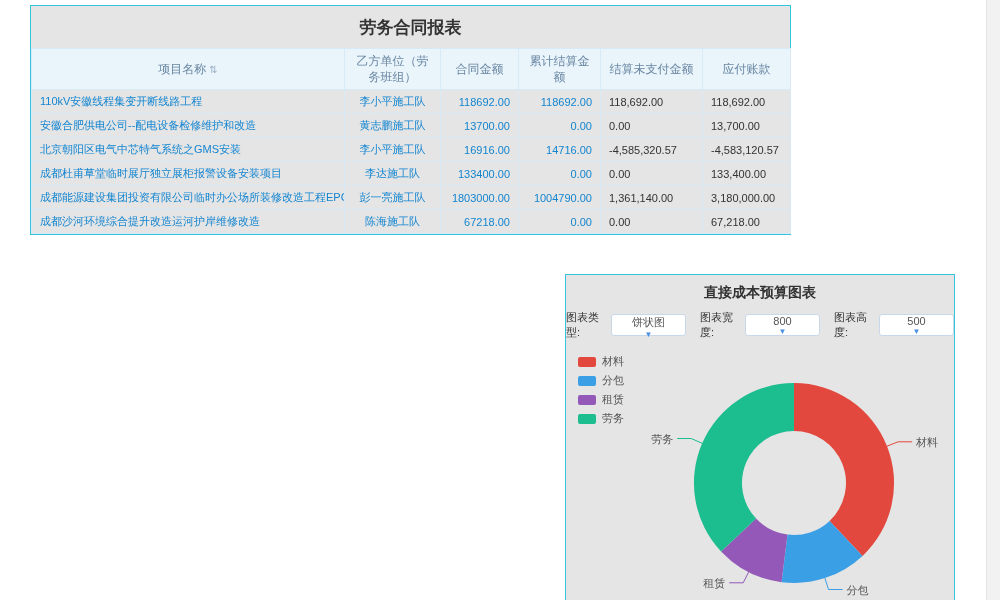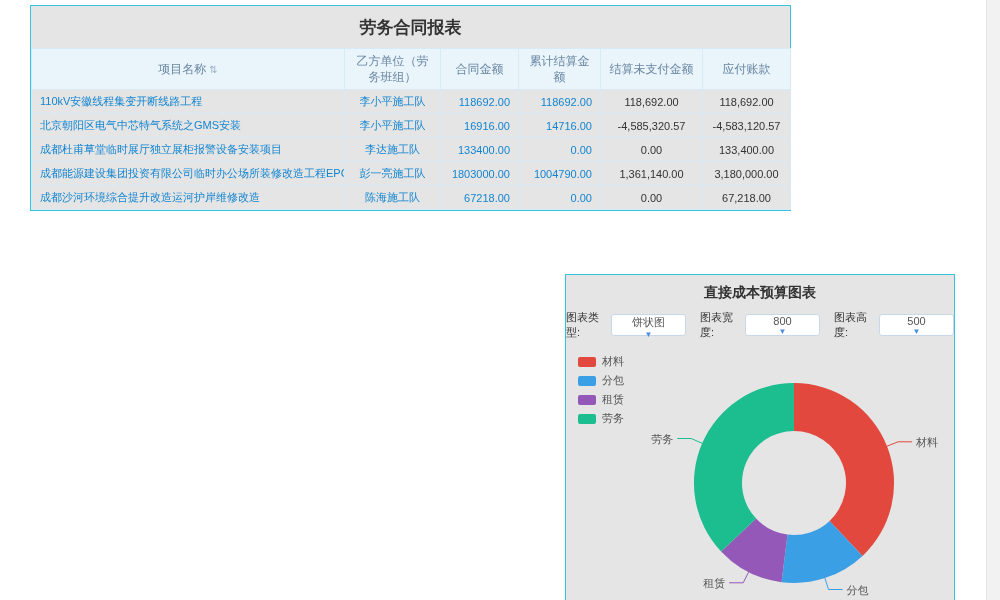--- a/index.html
+++ b/index.html
@@ -32,21 +32,21 @@
     white-space:nowrap;
   }
   .report-table thead th {
     background:#e9f4fb; color:#6a87a3; font-weight:normal;
     text-align:center; white-space:normal; line-height:1.35;
     font-size:12px; padding:4px 6px;
   }
   td.col0 { color:#1385d0; text-align:left; }
   td.col1 { color:#1385d0; text-align:center; }
   td.col2, td.col3 { color:#1385d0; text-align:right; }
-  td.col4, td.col5 { color:#333; text-align:center; }
+  td.col4, td.col5 { color:#333; text-align:left; }
   .sort-icon { color:#9ab0c3; margin-left:3px; font-size:10px; cursor:pointer; }
 
   .chart-panel { left:565px; top:274px; width:390px; height:331px; }
   .chart-title { font-size:14px; padding:9px 0 6px; }
   .controls {
     display:flex; justify-content:center; gap:14px;
     padding:2px 0 4px; font-size:11px; color:#333;
   }
   .control { display:flex; align-items:center; gap:4px; }
   .select {
@@ -90,20 +90,28 @@
         </tr>
     </thead>
     <tbody id="table-body">
         <tr>
           <td class="col0">110kV安徽线程集变开断线路工程</td>
           <td class="col1">李小平施工队</td>
           <td class="col2">118692.00</td>
           <td class="col3">118692.00</td>
           <td class="col4">118,692.00</td>
           <td class="col5">118,692.00</td>
+        </tr>
+        <tr>
+          <td class="col0">安徽合肥供电公司--配电设备检修维护和改造</td>
+          <td class="col1">黄志鹏施工队</td>
+          <td class="col2">13700.00</td>
+          <td class="col3">0.00</td>
+          <td class="col4">0.00</td>
+          <td class="col5">13,700.00</td>
         </tr>
         <tr>
           <td class="col0">北京朝阳区电气中芯特气系统之GMS安装</td>
           <td class="col1">李小平施工队</td>
           <td class="col2">16916.00</td>
           <td class="col3">14716.00</td>
           <td class="col4">-4,585,320.57</td>
           <td class="col5">-4,583,120.57</td>
         </tr>
         <tr>

